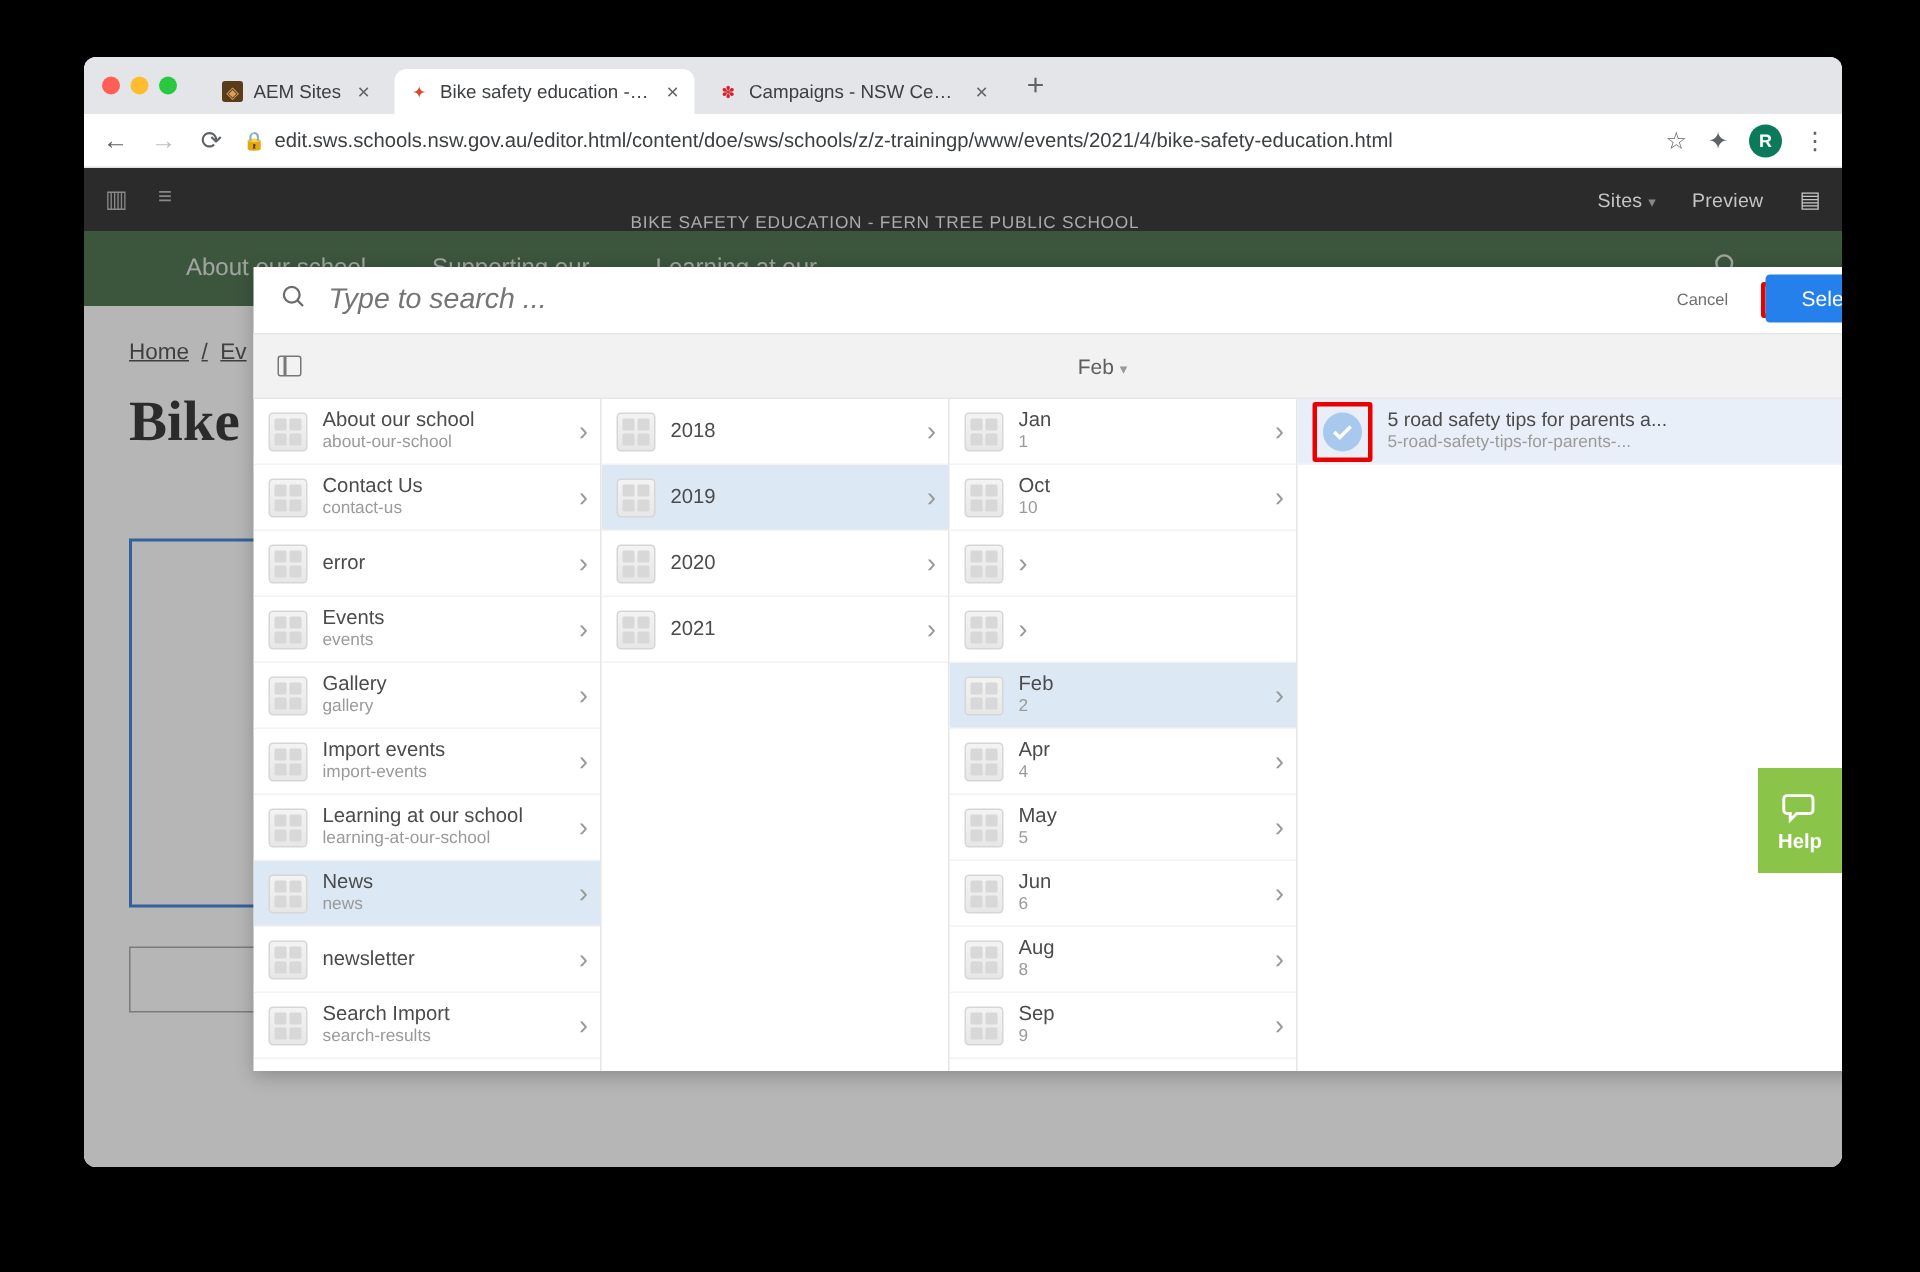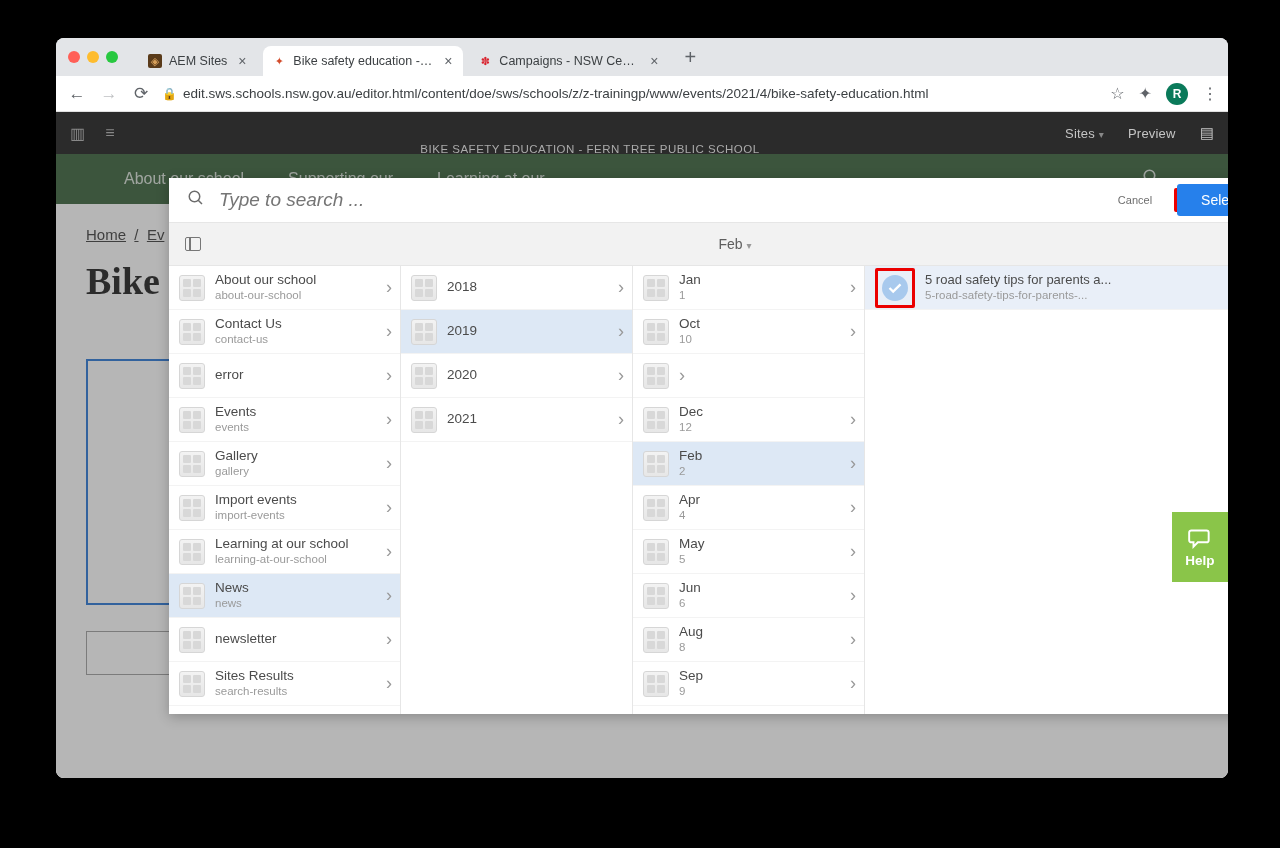--- a/index.html
+++ b/index.html
@@ -465,21 +465,21 @@
             <div class="chv">›</div>
           </div>
           <div class="row">
             <div class="pg-icon">
               <div></div>
               <div></div>
               <div></div>
               <div></div>
             </div>
             <div class="txt">
-              <div>Sites Results</div>
+              <div>Search Import</div>
               <div class="sub">search-results</div>
             </div>
             <div class="chv">›</div>
           </div>
         </div>
       <div class="col" id="col2">
           <div class="row">
             <div class="pg-icon">
               <div></div>
               <div></div>
@@ -563,24 +563,20 @@
               <div></div>
             </div>
             <div class="chv">›</div>
           </div>
           <div class="row">
             <div class="pg-icon">
               <div></div>
               <div></div>
               <div></div>
               <div></div>
-            </div>
-            <div class="txt">
-              <div>Dec</div>
-              <div class="sub">12</div>
             </div>
             <div class="chv">›</div>
           </div>
           <div class="row selected">
             <div class="pg-icon">
               <div></div>
               <div></div>
               <div></div>
               <div></div>
             </div>

